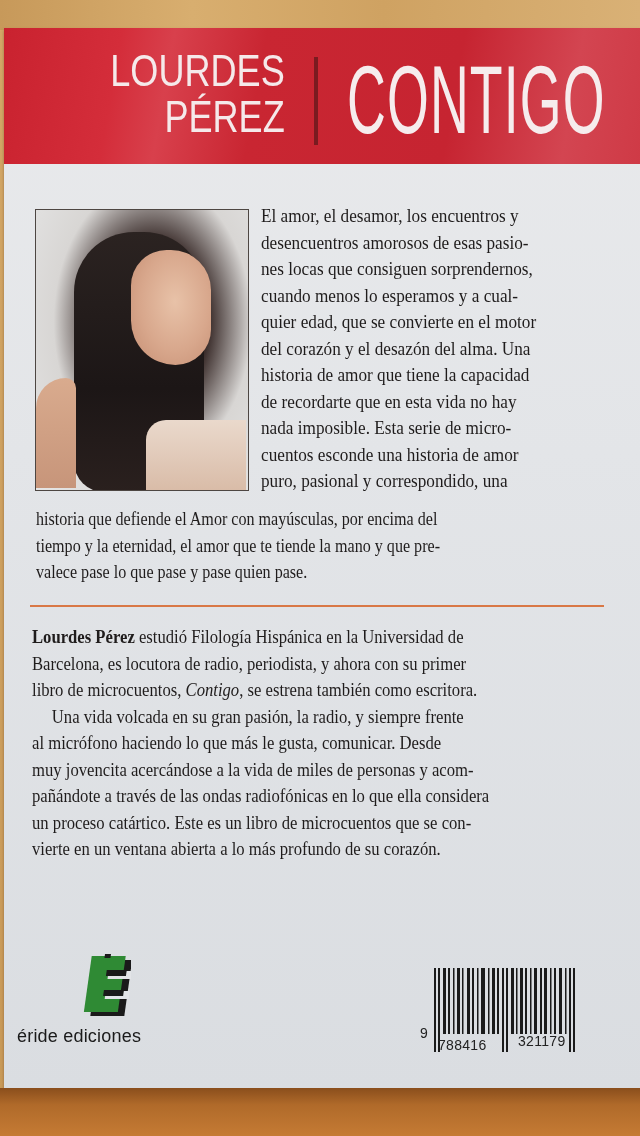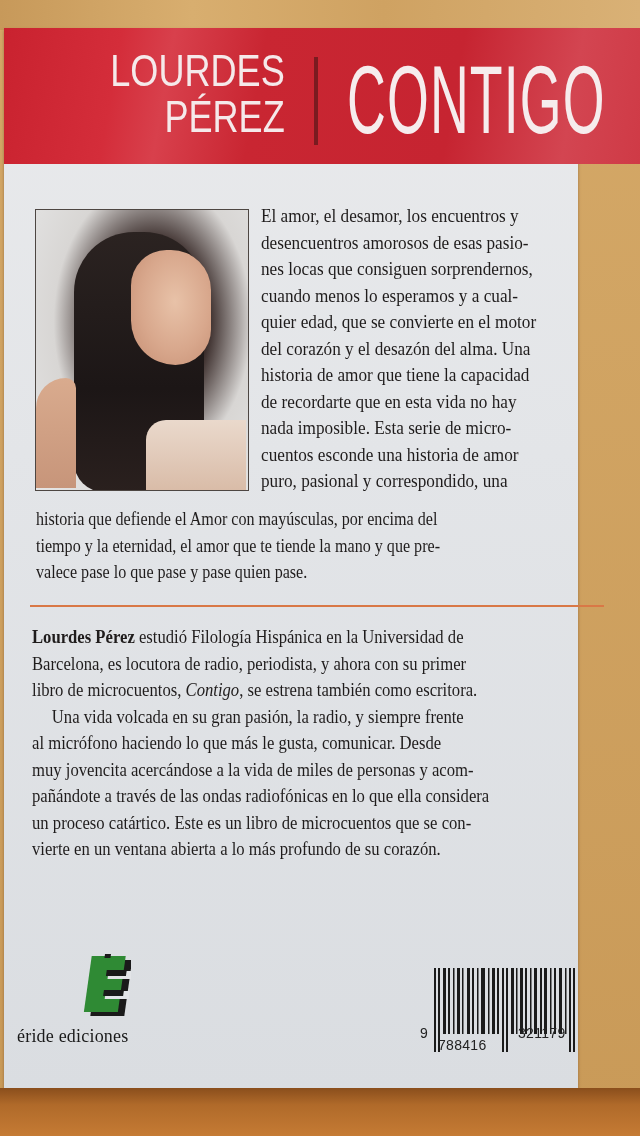--- a/index.html
+++ b/index.html
@@ -10,21 +10,21 @@
     }
     .wood-top {
       position: absolute; left: 0; top: 0; width: 640px; height: 30px;
       background: linear-gradient(90deg, #c7995a 0%, #d8ae6f 30%, #cfa262 60%, #d9b176 100%);
     }
     .wood-bottom {
       position: absolute; left: 0; top: 1088px; width: 640px; height: 48px;
       background: linear-gradient(180deg, #8a4e1c 0%, #b06a2a 35%, #c57b34 100%);
     }
     .cover {
-      position: absolute; left: 4px; top: 28px; width: 574px; height: 1062px;
+      position: absolute; left: 4px; top: 28px; width: 636px; height: 1062px;
       background: linear-gradient(180deg, #e9eaec 0%, #e3e5e8 40%, #dadde1 100%);
       box-shadow: 0 2px 3px rgba(60,30,10,0.35);
     }
     .band {
       position: absolute; left: 0; top: 0; width: 636px; height: 136px;
       background: linear-gradient(100deg, #c9222f 0%, #d42d3a 18%, #d8404c 26%, #c92632 40%, #c62431 70%, #d34551 88%, #cf3a46 100%);
     }
     .author-name {
       position: absolute; right: 355px; top: 20px;
       color: #f5e9ea; text-align: right;
@@ -89,33 +89,33 @@
     }
     .bio-line { display: block; white-space: nowrap; }
     .bio-bold { font-weight: bold; }
     .bio-italic { font-style: italic; }
     .indent { padding-left: 22px; }
     .pub-logo {
       position: absolute; left: 75px; top: 926px; width: 52px; height: 66px;
     }
     .pub-name {
       position: absolute; left: 13px; top: 998px;
-      font-family: Liberation Serif, serif; font-size: 18px; color: #1a1a1a;
+      font-family: Liberation Sans, sans-serif; font-size: 18px; color: #1a1a1a;
       letter-spacing: 0.2px;
     }
     .barcode {
       position: absolute; left: 430px; top: 940px; width: 148px; height: 84px;
     }
     .barcode-digits {
       position: absolute; left: 416px; top: 997px;
       font-family: "Liberation Sans", sans-serif; font-size: 14px; color: #222;
     }
     .bd-lead { position: absolute; left: 0; top: 0; }
     .bd-left { position: absolute; left: 18px; top: 12px; letter-spacing: 0.3px; }
-    .bd-right { position: absolute; left: 98px; top: 0; letter-spacing: 0.3px; }
+    .bd-right { position: absolute; left: 98px; top: 8px; letter-spacing: 0.3px; }
   </style>
 </head>
 <body>
 
 <div class="wood-top"></div>
 
 <div class="cover">
 
   <div class="band">
     <div class="author-name">

